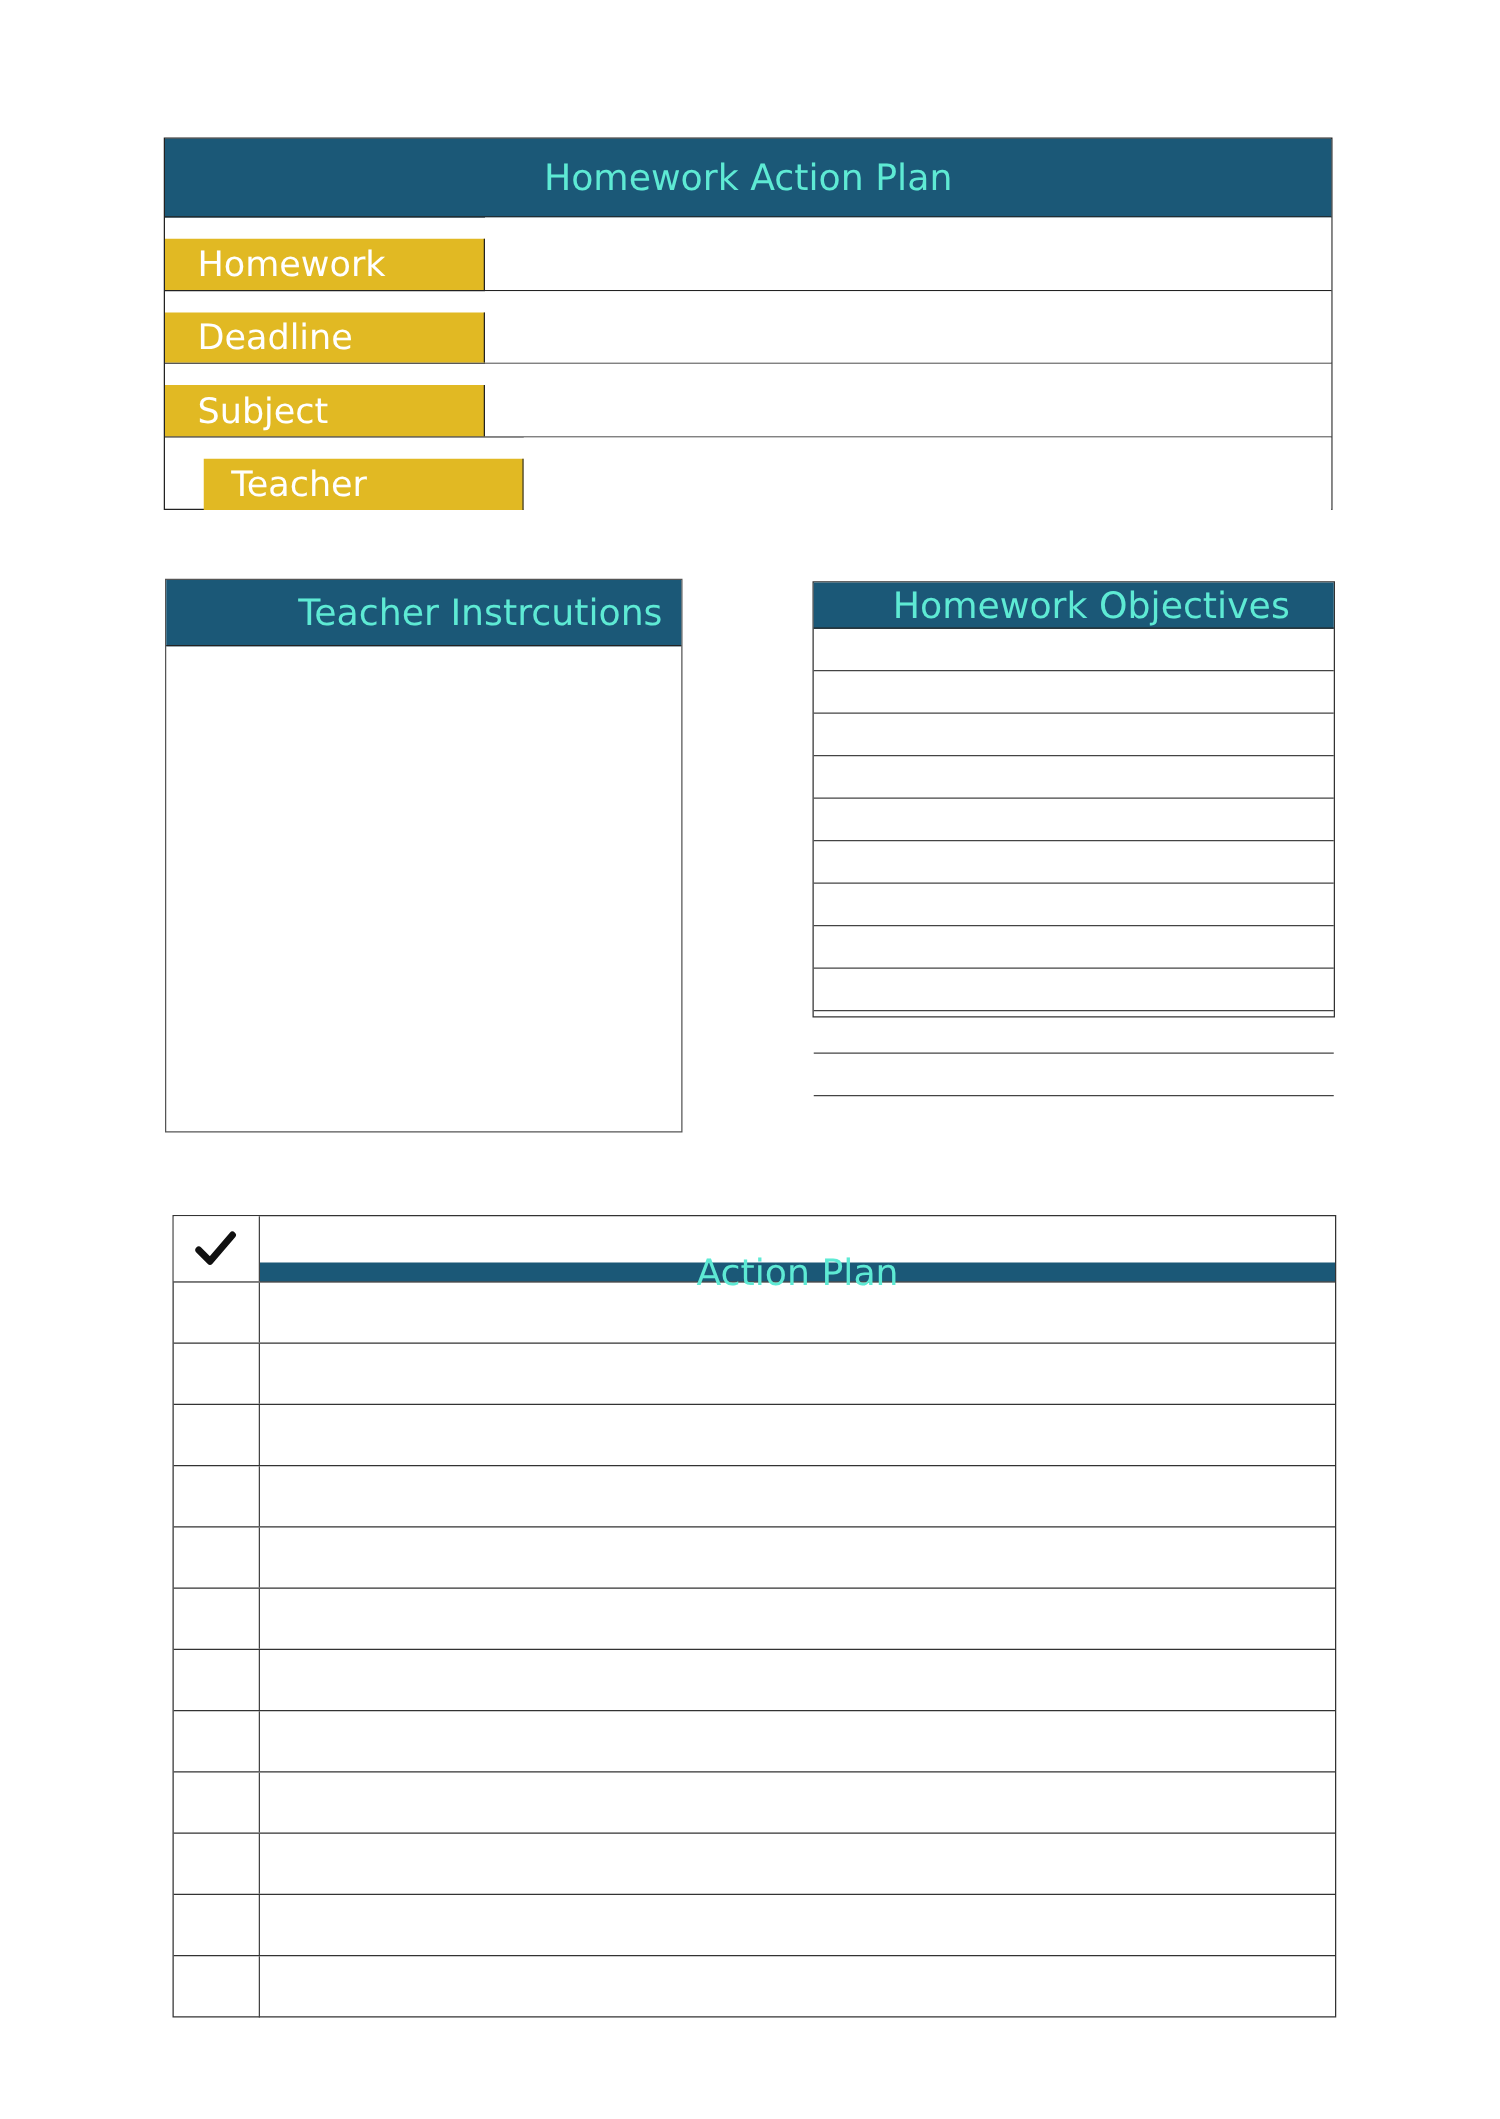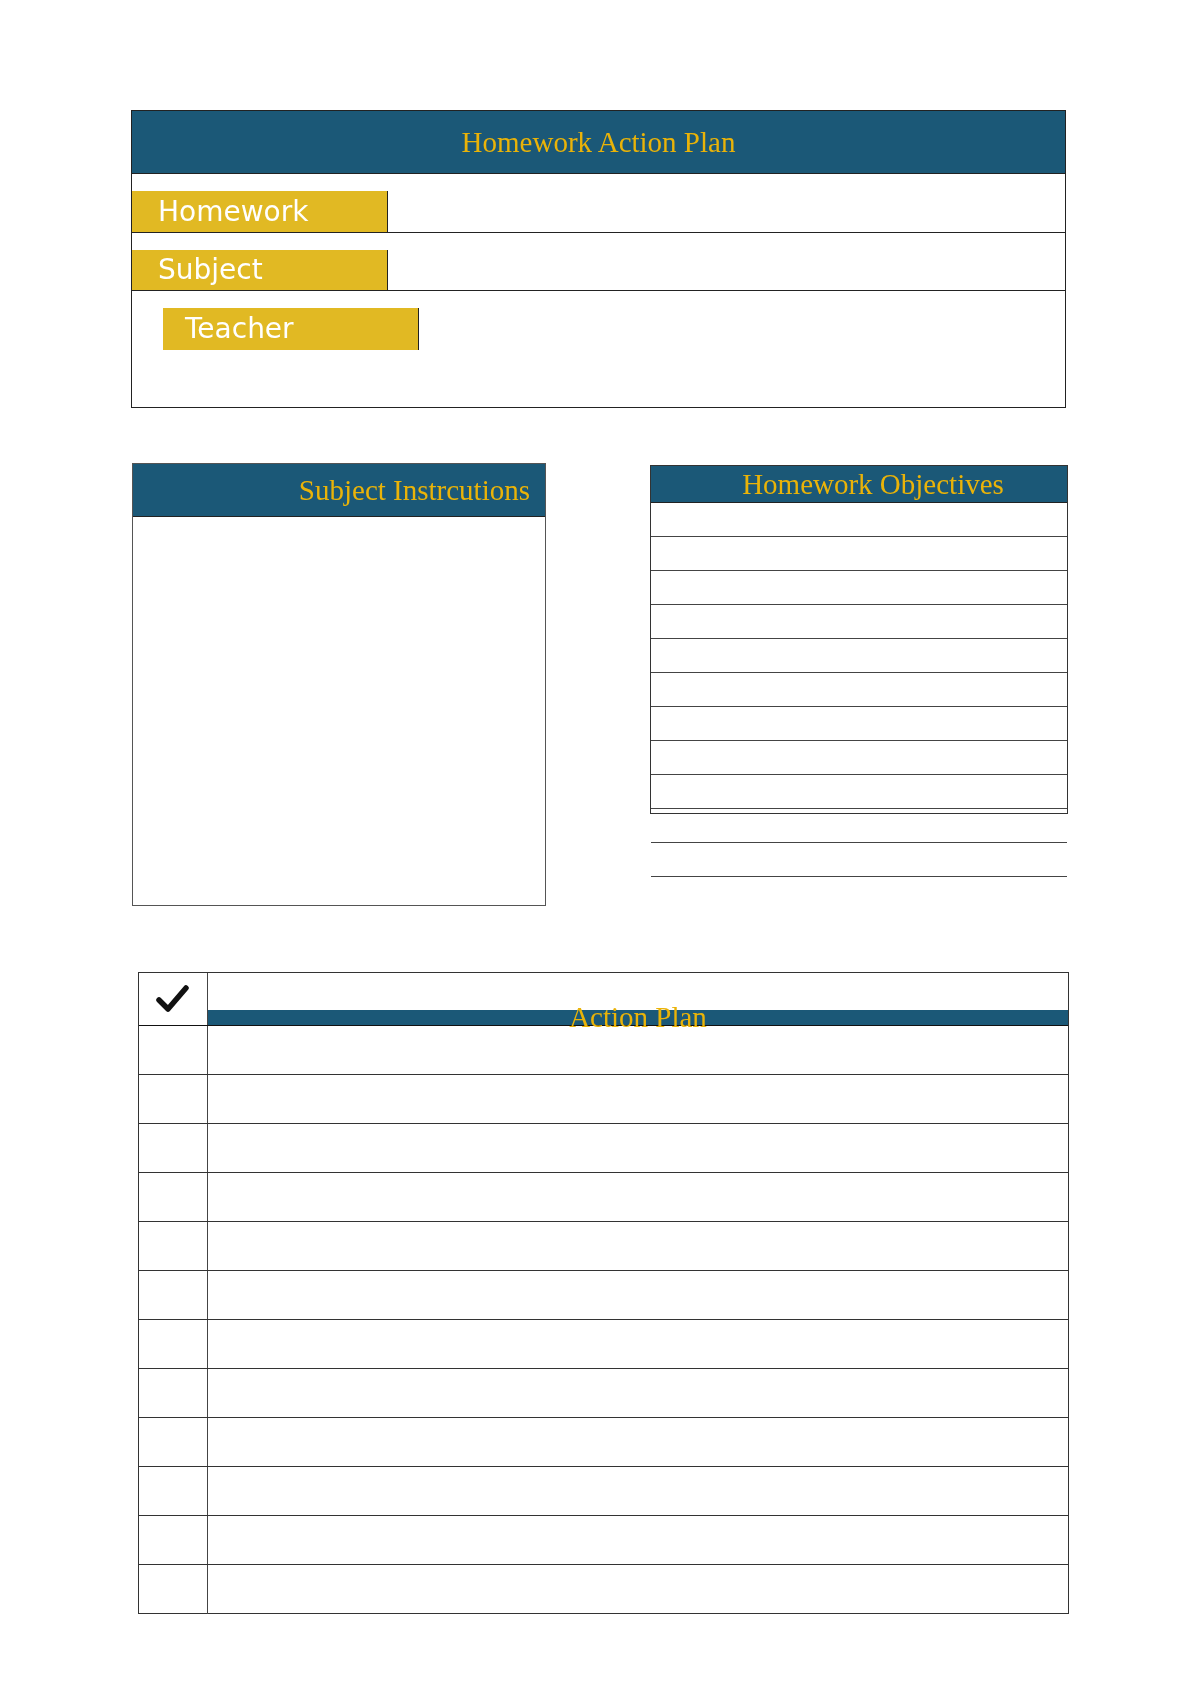--- a/index.html
+++ b/index.html
@@ -1,18 +1,18 @@
 <!DOCTYPE html>
 <html><head>
 <meta charset="utf-8">
 <style>
   html, body { margin:0; padding:0; }
   body { width:1200px; height:1695px; background:#ffffff; position:relative;
          font-family:"DejaVu Sans", "Liberation Sans", sans-serif; overflow:hidden; }
-  .navy { background:#1b5877; color:#eab308;font-family:Liberation Serif, serif; }
+  .navy { background:#1b5877; color:#5eead4; }
   .gold { background:#e1b923; color:#ffffff; }
 
   
   #info { position:absolute; left:131px; top:110px; width:935px; height:298px;
           border:1.5px solid #222; box-sizing:border-box; }
   #info .hdr { height:63px; display:flex; align-items:center; justify-content:center;
                font-size:29px; border-bottom:1.5px solid #222; box-sizing:border-box; }
   #info .row { display:flex; height:58.5px; border-bottom:1.5px solid #222; box-sizing:border-box; }
   #info .row:last-child { border-bottom:none;padding-left:31px; }
   #info .lbl { width:256px; display:flex; align-items:center; padding-left:26px; box-sizing:border-box;
@@ -49,31 +49,35 @@
 </head>
 <body>
 
 <div id="info">
   <div class="hdr navy">Homework Action Plan</div>
   <div class="row">
     <div class="lbl gold">Homework</div>
     <div class="val"></div>
   </div>
   <div class="row">
+    <div class="lbl gold">Deadline</div>
+    <div class="val"></div>
+  </div>
+  <div class="row">
     <div class="lbl gold">Subject</div>
     <div class="val"></div>
   </div>
   <div class="row">
     <div class="lbl gold" style="padding-left:22px;">Teacher</div>
     <div class="val"></div>
   </div>
 </div>
 
 <div id="instr">
-  <div class="hdr navy">Subject Instrcutions</div>
+  <div class="hdr navy">Teacher Instrcutions</div>
   <div class="body"></div>
 </div>
 
 <div id="obj">
   <div class="hdr navy">Homework Objectives</div>
   <div class="line"></div>
   <div class="line"></div>
   <div class="line"></div>
   <div class="line"></div>
   <div class="line"></div>

